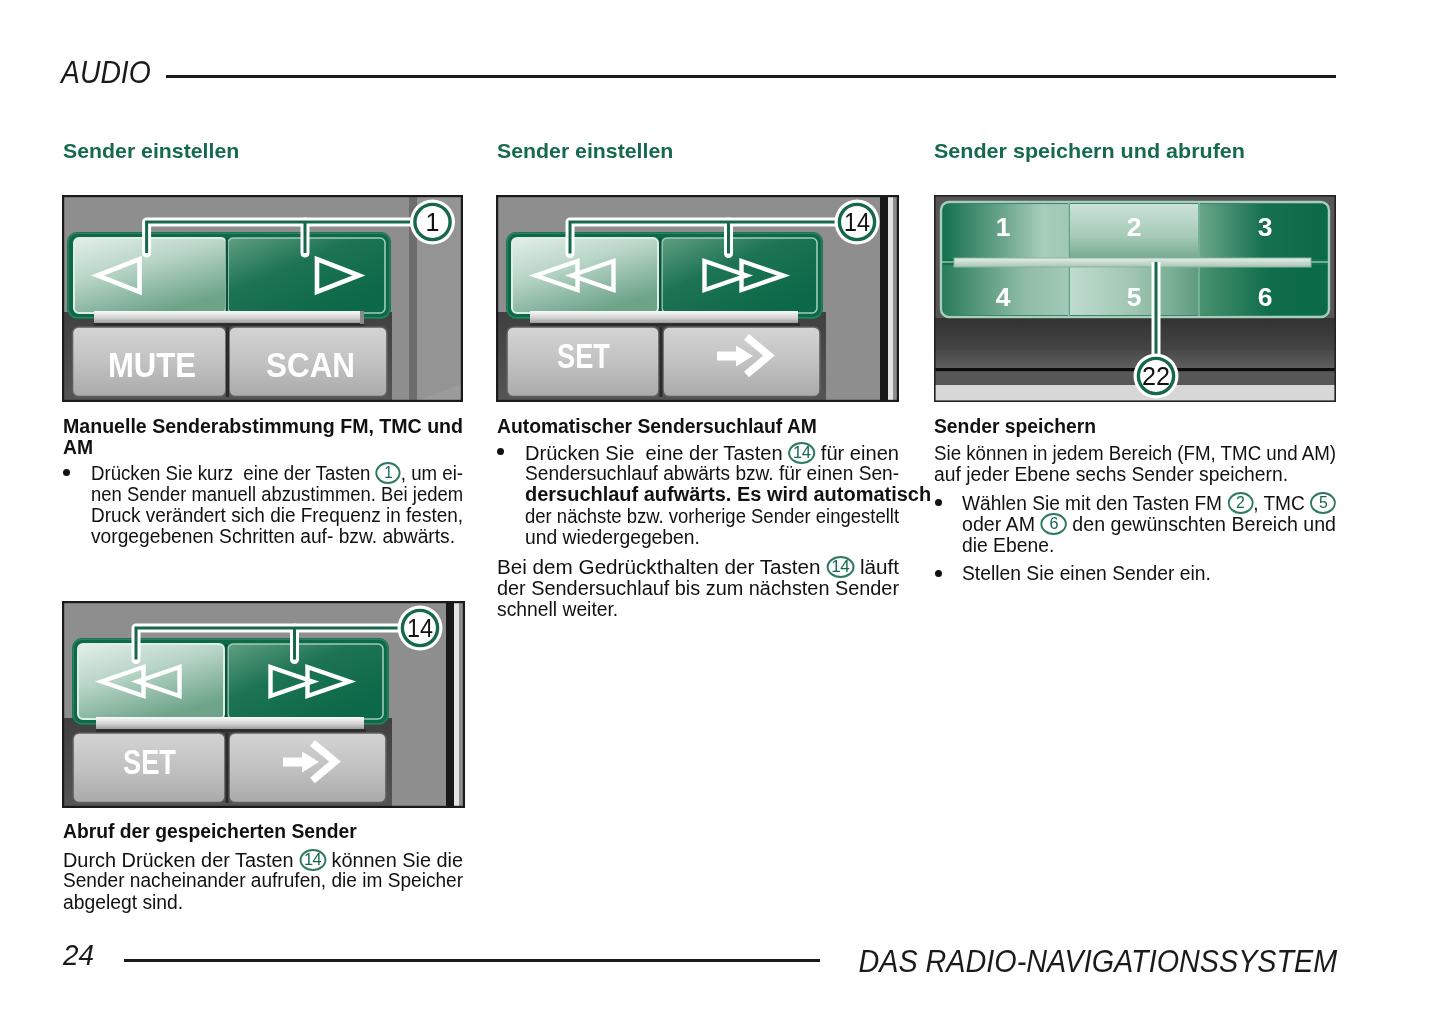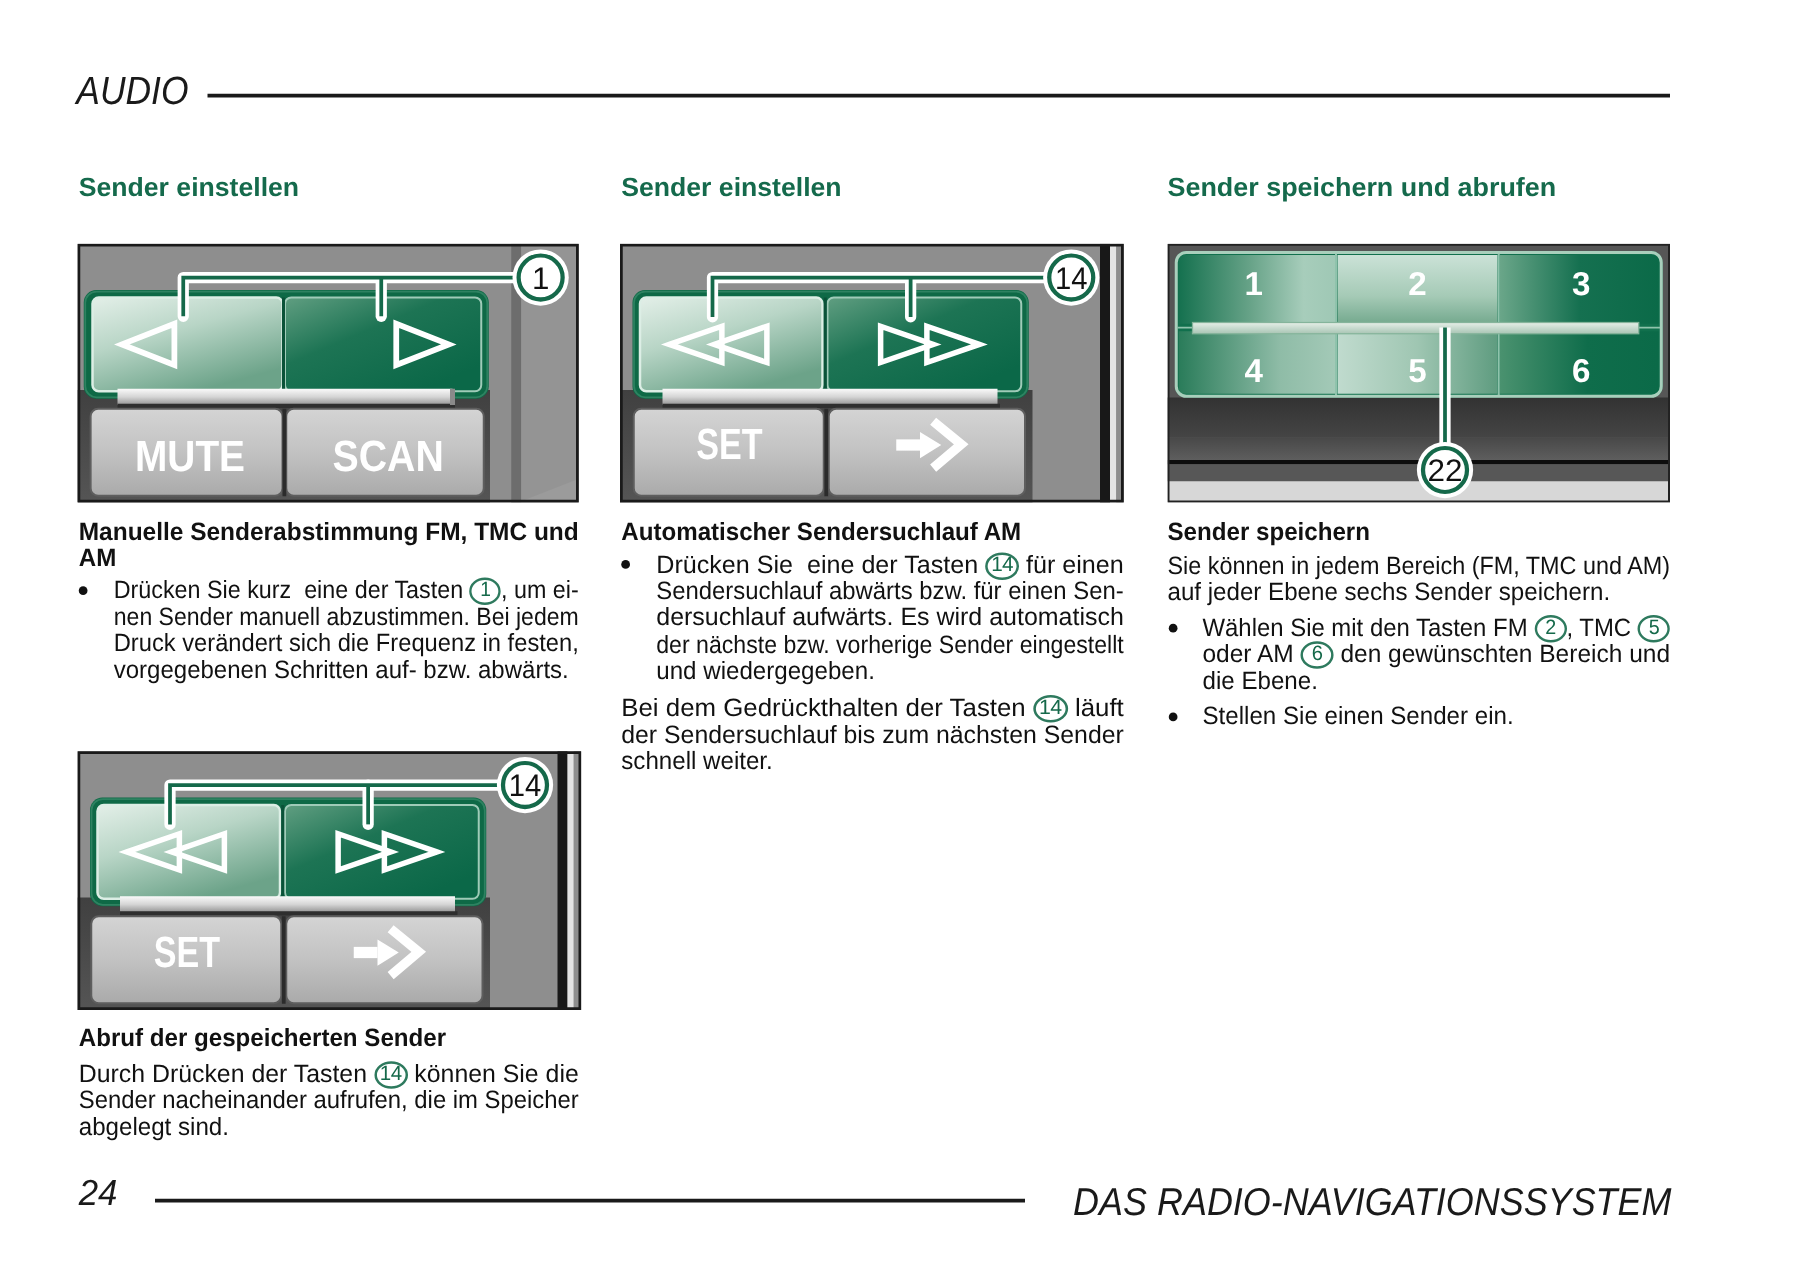--- a/index.html
+++ b/index.html
@@ -359,21 +359,21 @@
 <div class="ln" style="left:63px;top:870.4px;transform:scaleX(0.9543);">Sender nacheinander aufrufen, die im Speicher</div>
 
 <div class="ln" style="left:63px;top:891.7px;transform:scaleX(0.9650);">abgelegt sind.</div>
 
 <div class="ln bold" style="left:497px;top:415.8px;transform:scaleX(0.9650);">Automatischer Sendersuchlauf AM</div>
 
 <div class="ln" style="left:525px;top:441.7px;transform:scaleX(1.0043);">Drücken Sie&nbsp; eine der Tasten <span class="cc">14</span> für einen</div>
 
 <div class="ln" style="left:525px;top:463.0px;transform:scaleX(0.9557);">Sendersuchlauf abwärts bzw. für einen Sen-</div>
 
-<div class="ln" style="left:525px;top:484.3px;transform:scaleX(0.9984);">dersuchlauf aufwärts. Es wird automatisch</div>
+<div class="ln" style="left:525px;top:484.3px;transform:scaleX(0.9984);font-weight:bold;">dersuchlauf aufwärts. Es wird automatisch</div>
 
 <div class="ln" style="left:525px;top:505.6px;transform:scaleX(0.9242);">der nächste bzw. vorherige Sender eingestellt</div>
 
 <div class="ln" style="left:525px;top:526.9px;transform:scaleX(0.9650);">und wiedergegeben.</div>
 
 <div class="ln" style="left:497px;top:556.4px;transform:scaleX(1.0333);">Bei dem Gedrückthalten der Tasten <span class="cc">14</span> läuft</div>
 
 <div class="ln" style="left:497px;top:577.7px;transform:scaleX(0.9934);">der Sendersuchlauf bis zum nächsten Sender</div>
 
 <div class="ln" style="left:497px;top:599.0px;transform:scaleX(0.9650);">schnell weiter.</div>

